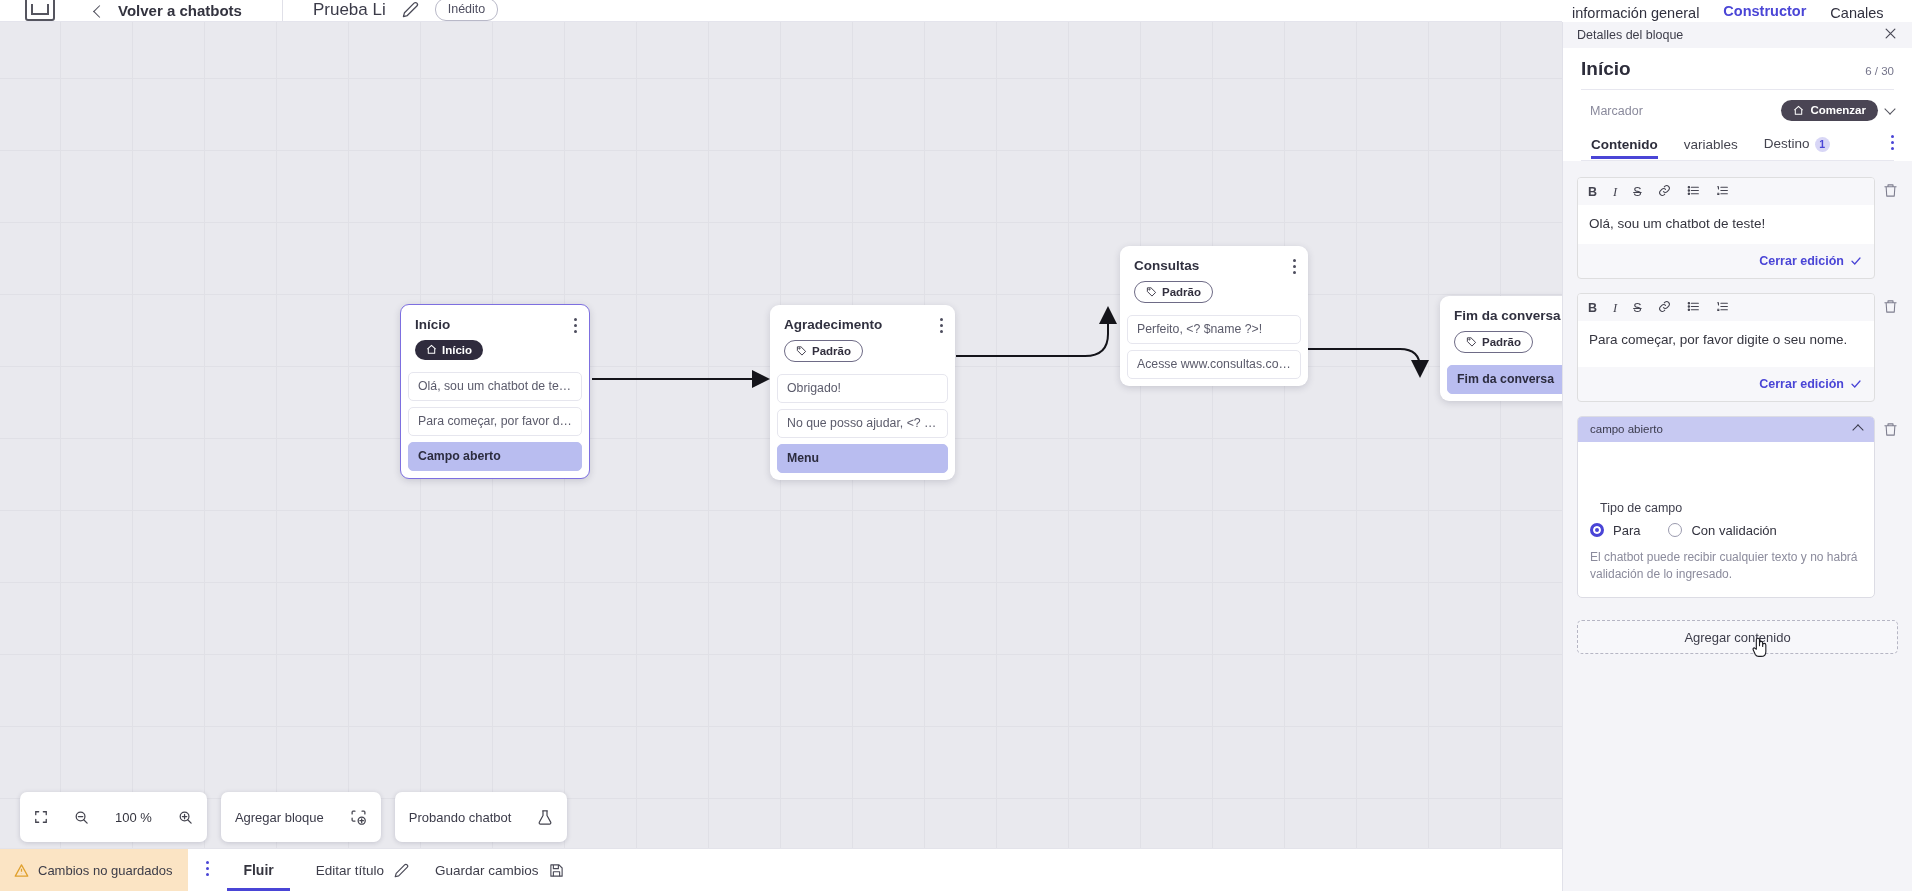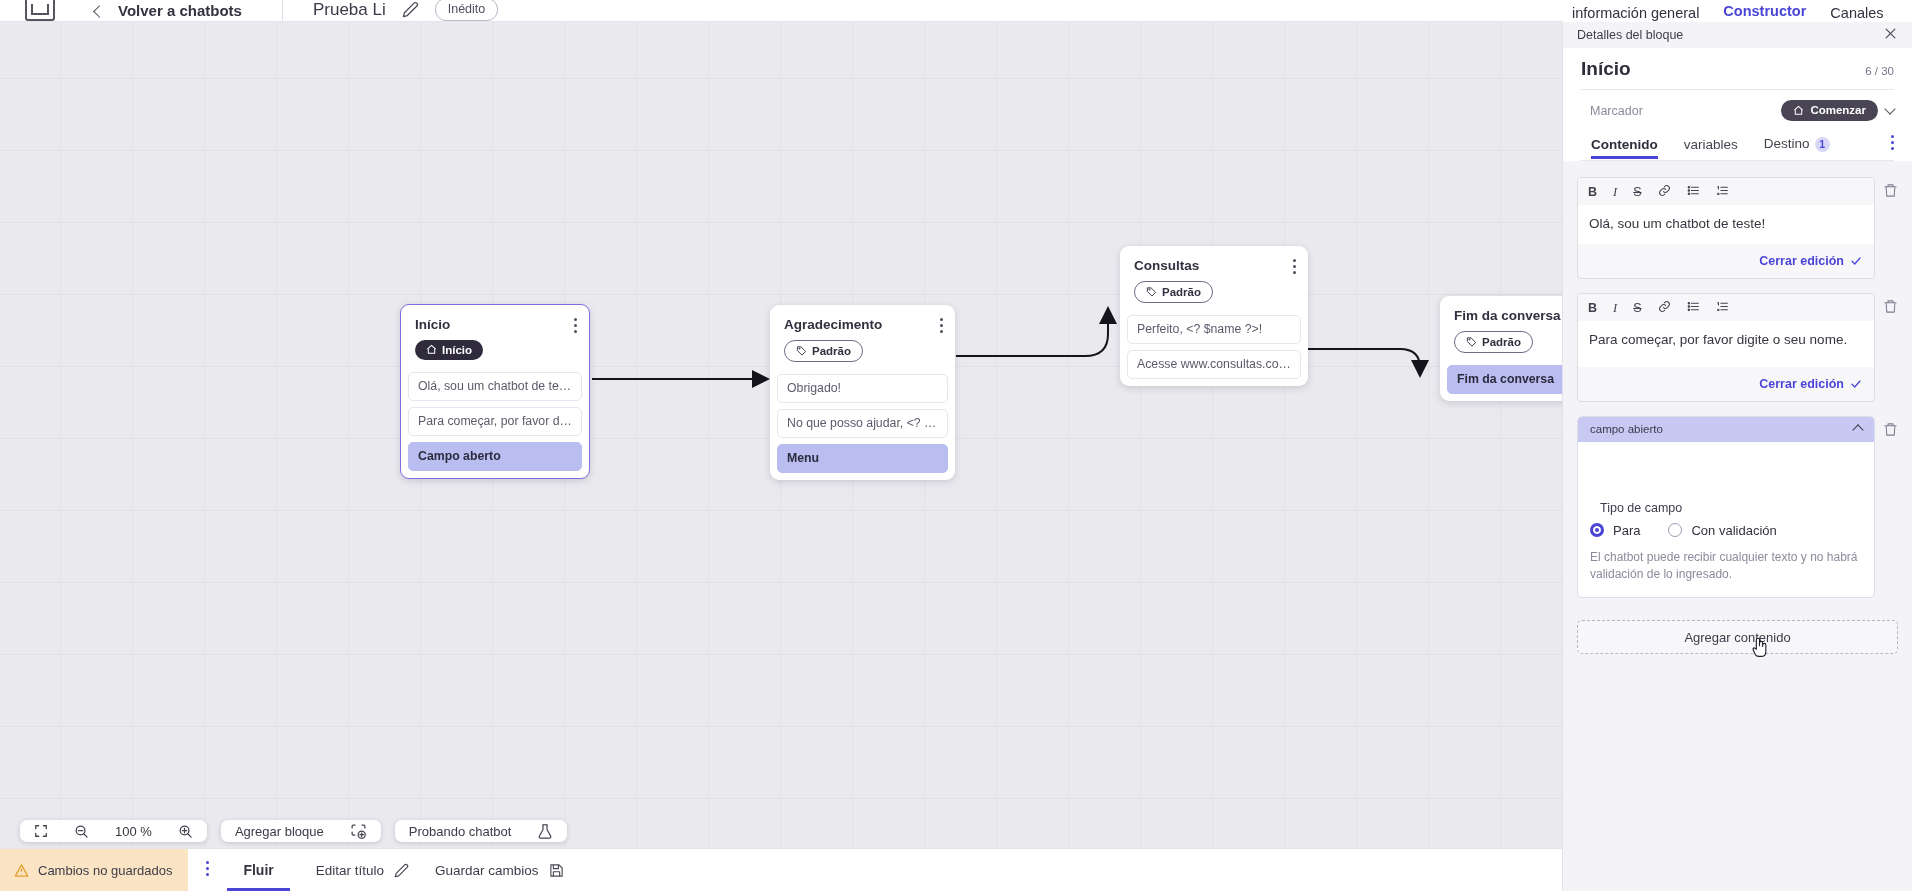--- a/index.html
+++ b/index.html
@@ -98,21 +98,21 @@
     white-space: nowrap; overflow: hidden; text-overflow: ellipsis;
   }
   .nrow.hl {
     background: #b9bdf0; border-color: #b9bdf0; color: #2c2c3f; font-weight: 700;
   }
 
   
   .float-bar { position: absolute; left: 20px; bottom: 28px; display: flex; gap: 14px; }
   .fpill {
     background: #fff; border-radius: 7px; box-shadow: 0 1px 5px rgba(40,40,70,.18);
-    height: 22px; display: flex; align-items: center; gap: 26px; padding: 0 14px;
+    height: 50px; display: flex; align-items: center; gap: 26px; padding: 0 14px;
     font-size: 13px; color: #3b3b49; cursor: pointer; white-space: nowrap;
   }
   .zoomlabel { font-size: 13px; color: #35353f; }
 
   
   .statusbar {
     position: absolute; left: 0; bottom: 0; width: 1562px; height: 43px;
     background: #fff; border-top: 1px solid #e3e3ea; display: flex; align-items: center;
   }
   .unsaved {

